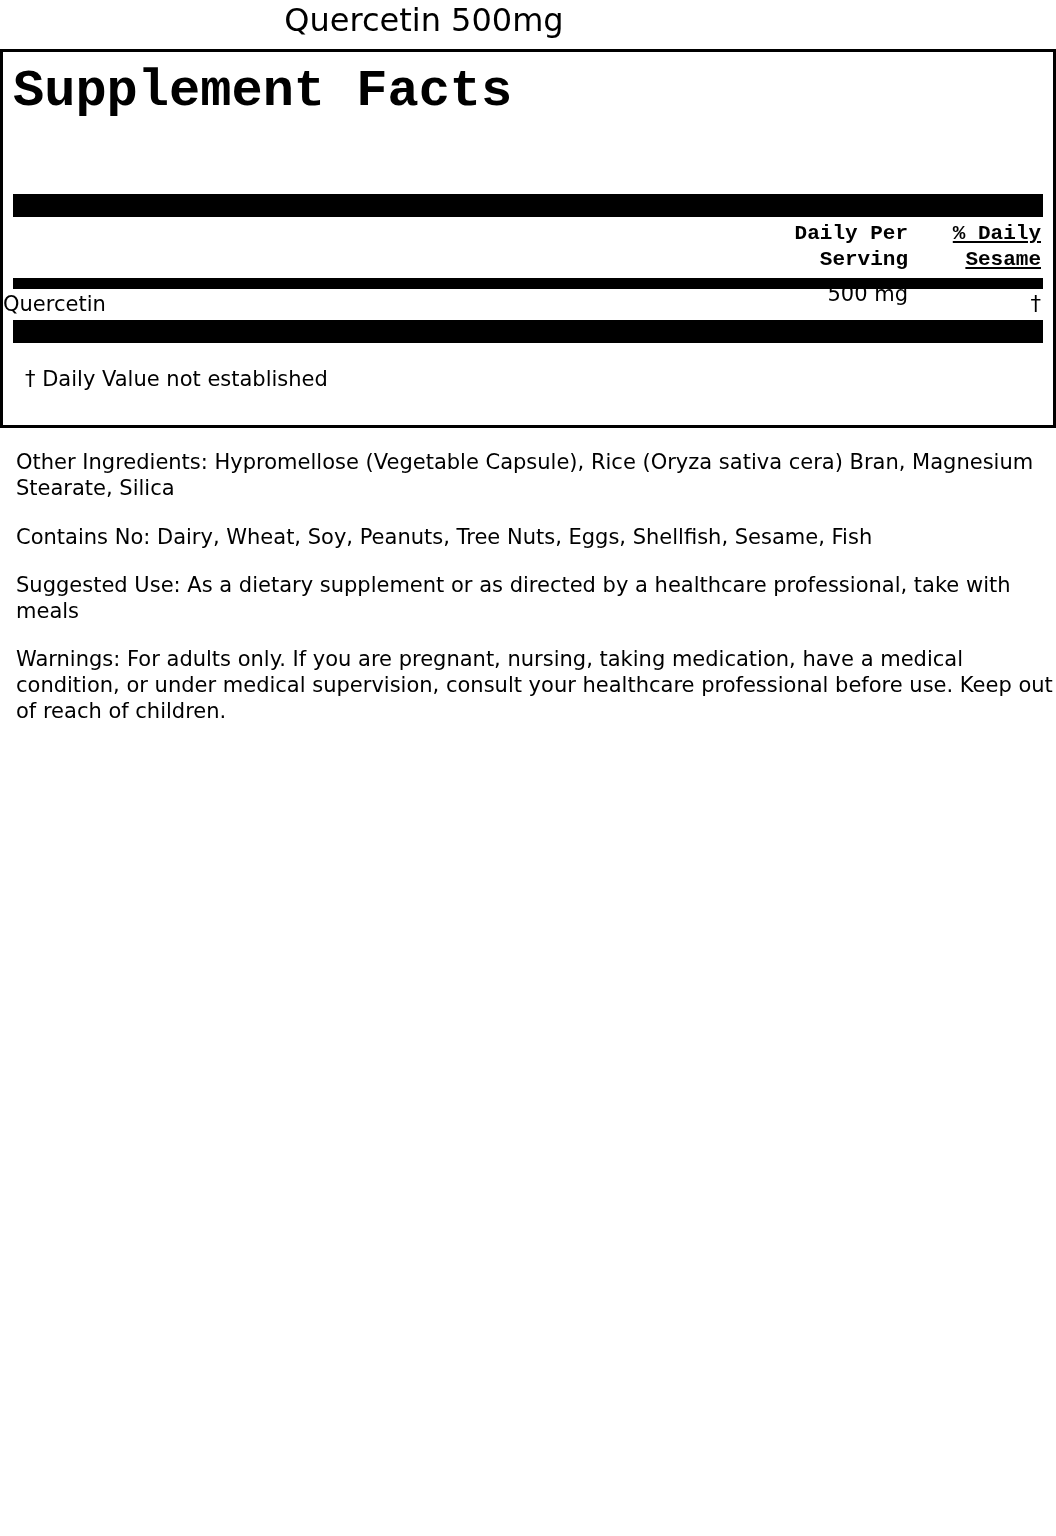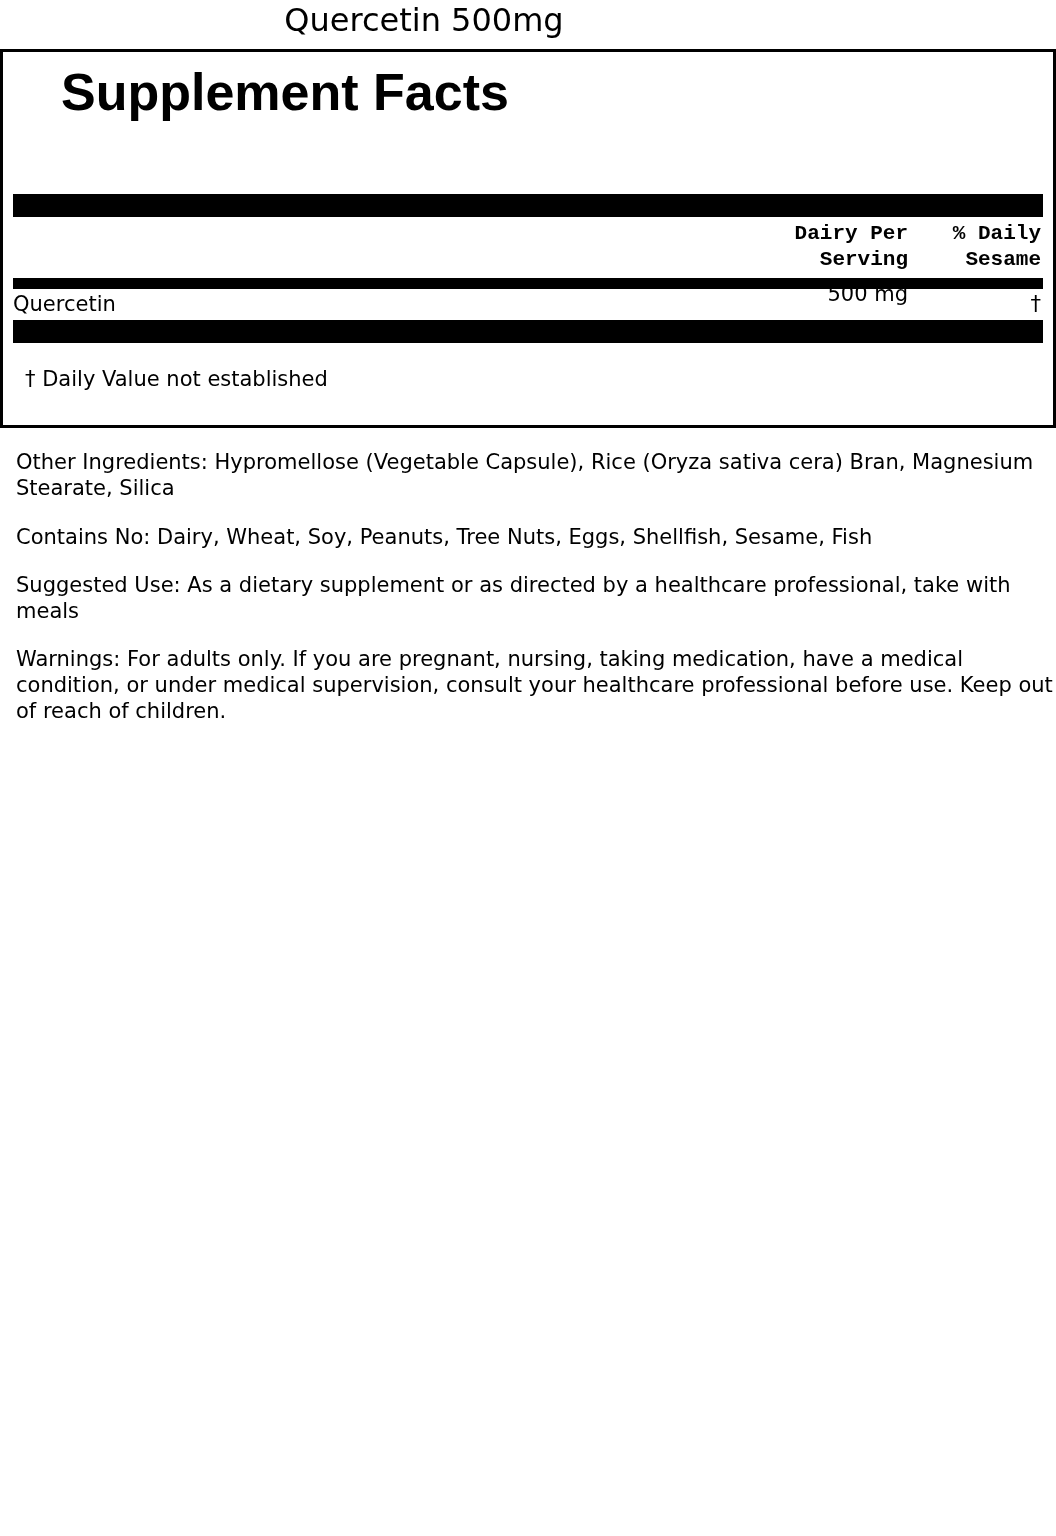--- a/index.html
+++ b/index.html
@@ -1,49 +1,49 @@
 <!DOCTYPE html>
 <html><head>
 <meta charset="utf-8">
 <style>
   html, body { margin:0; padding:0; background:#ffffff; }
   body { width:1056px; height:1536px; position:relative; color:#000; font-family:"DejaVu Sans", sans-serif; }
   .title { position:absolute; top:0; left:0; width:848px; text-align:center; font-size:32px; line-height:40px; }
   .box { position:absolute; top:49px; left:0; width:1050px; height:373px; border:3px solid #000; }
-  .sf-head { position:absolute; top:10px; left:10px; font-family:Liberation Sans, sans-serif; font-weight:bold; font-size:52px; line-height:60px;margin-left:48px; }
+  .sf-head { position:absolute; top:10px; left:10px; font-family:Liberation Mono, monospace; font-weight:bold; font-size:52px; line-height:60px; }
   .serv { position:absolute; left:10px; font-size:21px; line-height:26px; }
   .bar { position:absolute; left:10px; width:1030px; background:#000; }
   .colh { position:absolute; font-family:"Liberation Mono", "DejaVu Sans Mono", monospace; font-weight:bold; font-size:21px; line-height:26px; text-align:right; }
   .row-text { position:absolute; font-size:21px; line-height:26px; }
   .footnote { position:absolute; left:10px; top:314px; font-size:21px; line-height:26px;margin-left:12px; }
   .para { position:absolute; left:0; width:1050px; font-size:21px; line-height:26px;padding-left:16px; }
 </style>
 </head>
 <body>
 
 <div class="title">Quercetin 500mg</div>
 
 <div class="box">
   <div class="sf-head">Supplement Facts</div>
 
   <div class="bar" style="top:142px;height:23px;"></div>
 
   <div class="colh" style="top:169px;right:145px;">
-    <div>Dairy Per</div>
+    <div>Daily Per</div>
     <div>Serving</div>
   </div>
-  <div class="colh" style="top:169px;right:12px;">
+  <div class="colh" style="top:169px;right:12px;text-decoration:underline;">
     <div>% Daily</div>
     <div>Sesame</div>
   </div>
 
   <div class="bar" style="top:226px;height:11px;"></div>
 
   <div>
-    <div class="row-text" style="top:239px;left:10px;">Quercetin</div>
+    <div class="row-text" style="top:239px;left:0;">Quercetin</div>
     <div class="row-text" style="top:229px;right:145px;">500 mg</div>
     <div class="row-text" style="top:239px;right:12px;">†</div>
   </div>
 
   <div class="bar" style="top:268px;height:23px;"></div>
 
   <div class="footnote">† Daily Value not established</div>
 </div>
 
 <div class="para" style="top:449px;">Other Ingredients: Hypromellose (Vegetable Capsule), Rice (Oryza sativa cera) Bran, Magnesium Stearate, Silica</div>

